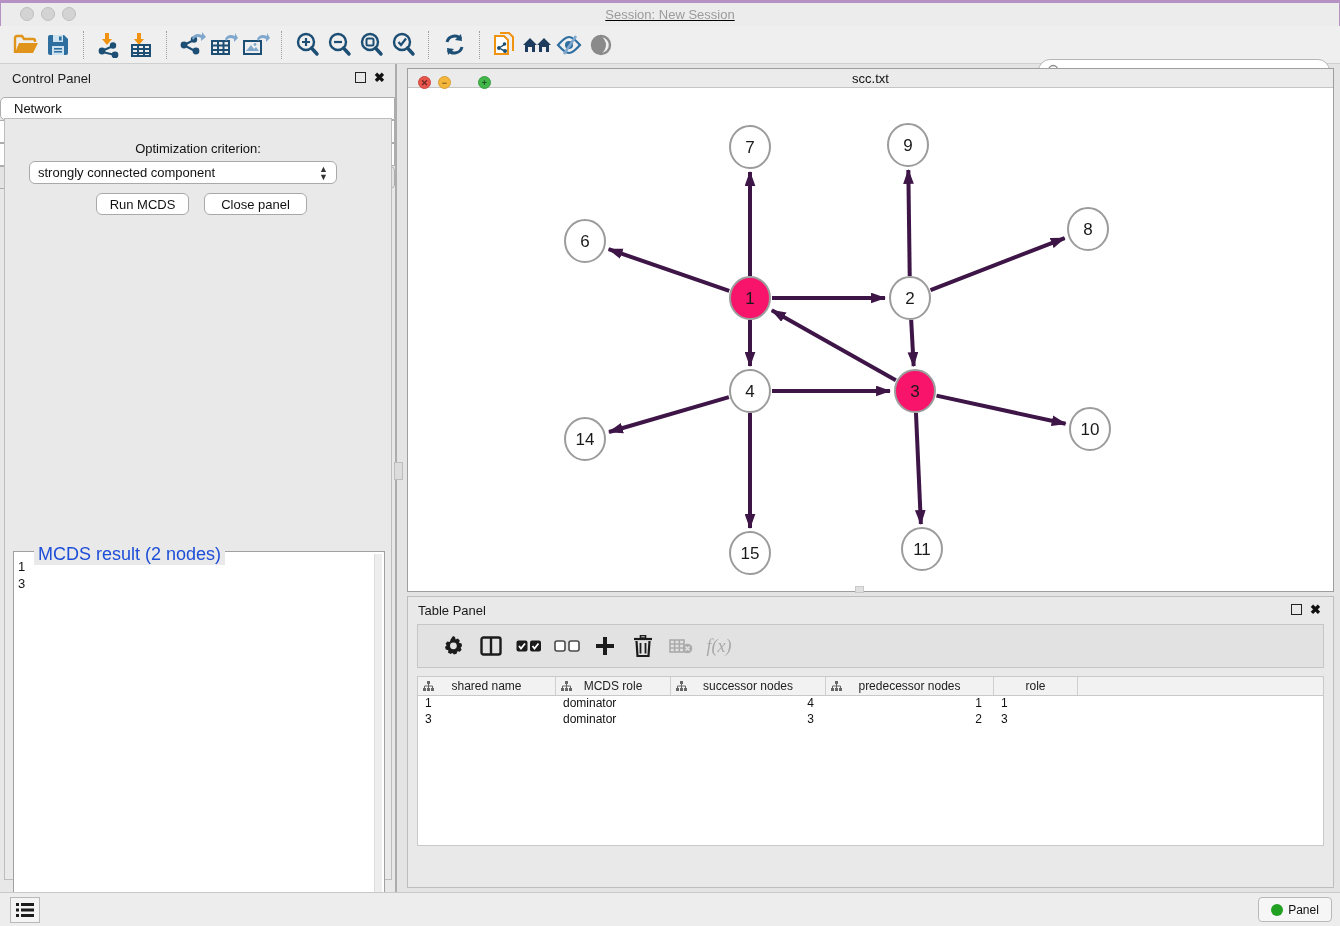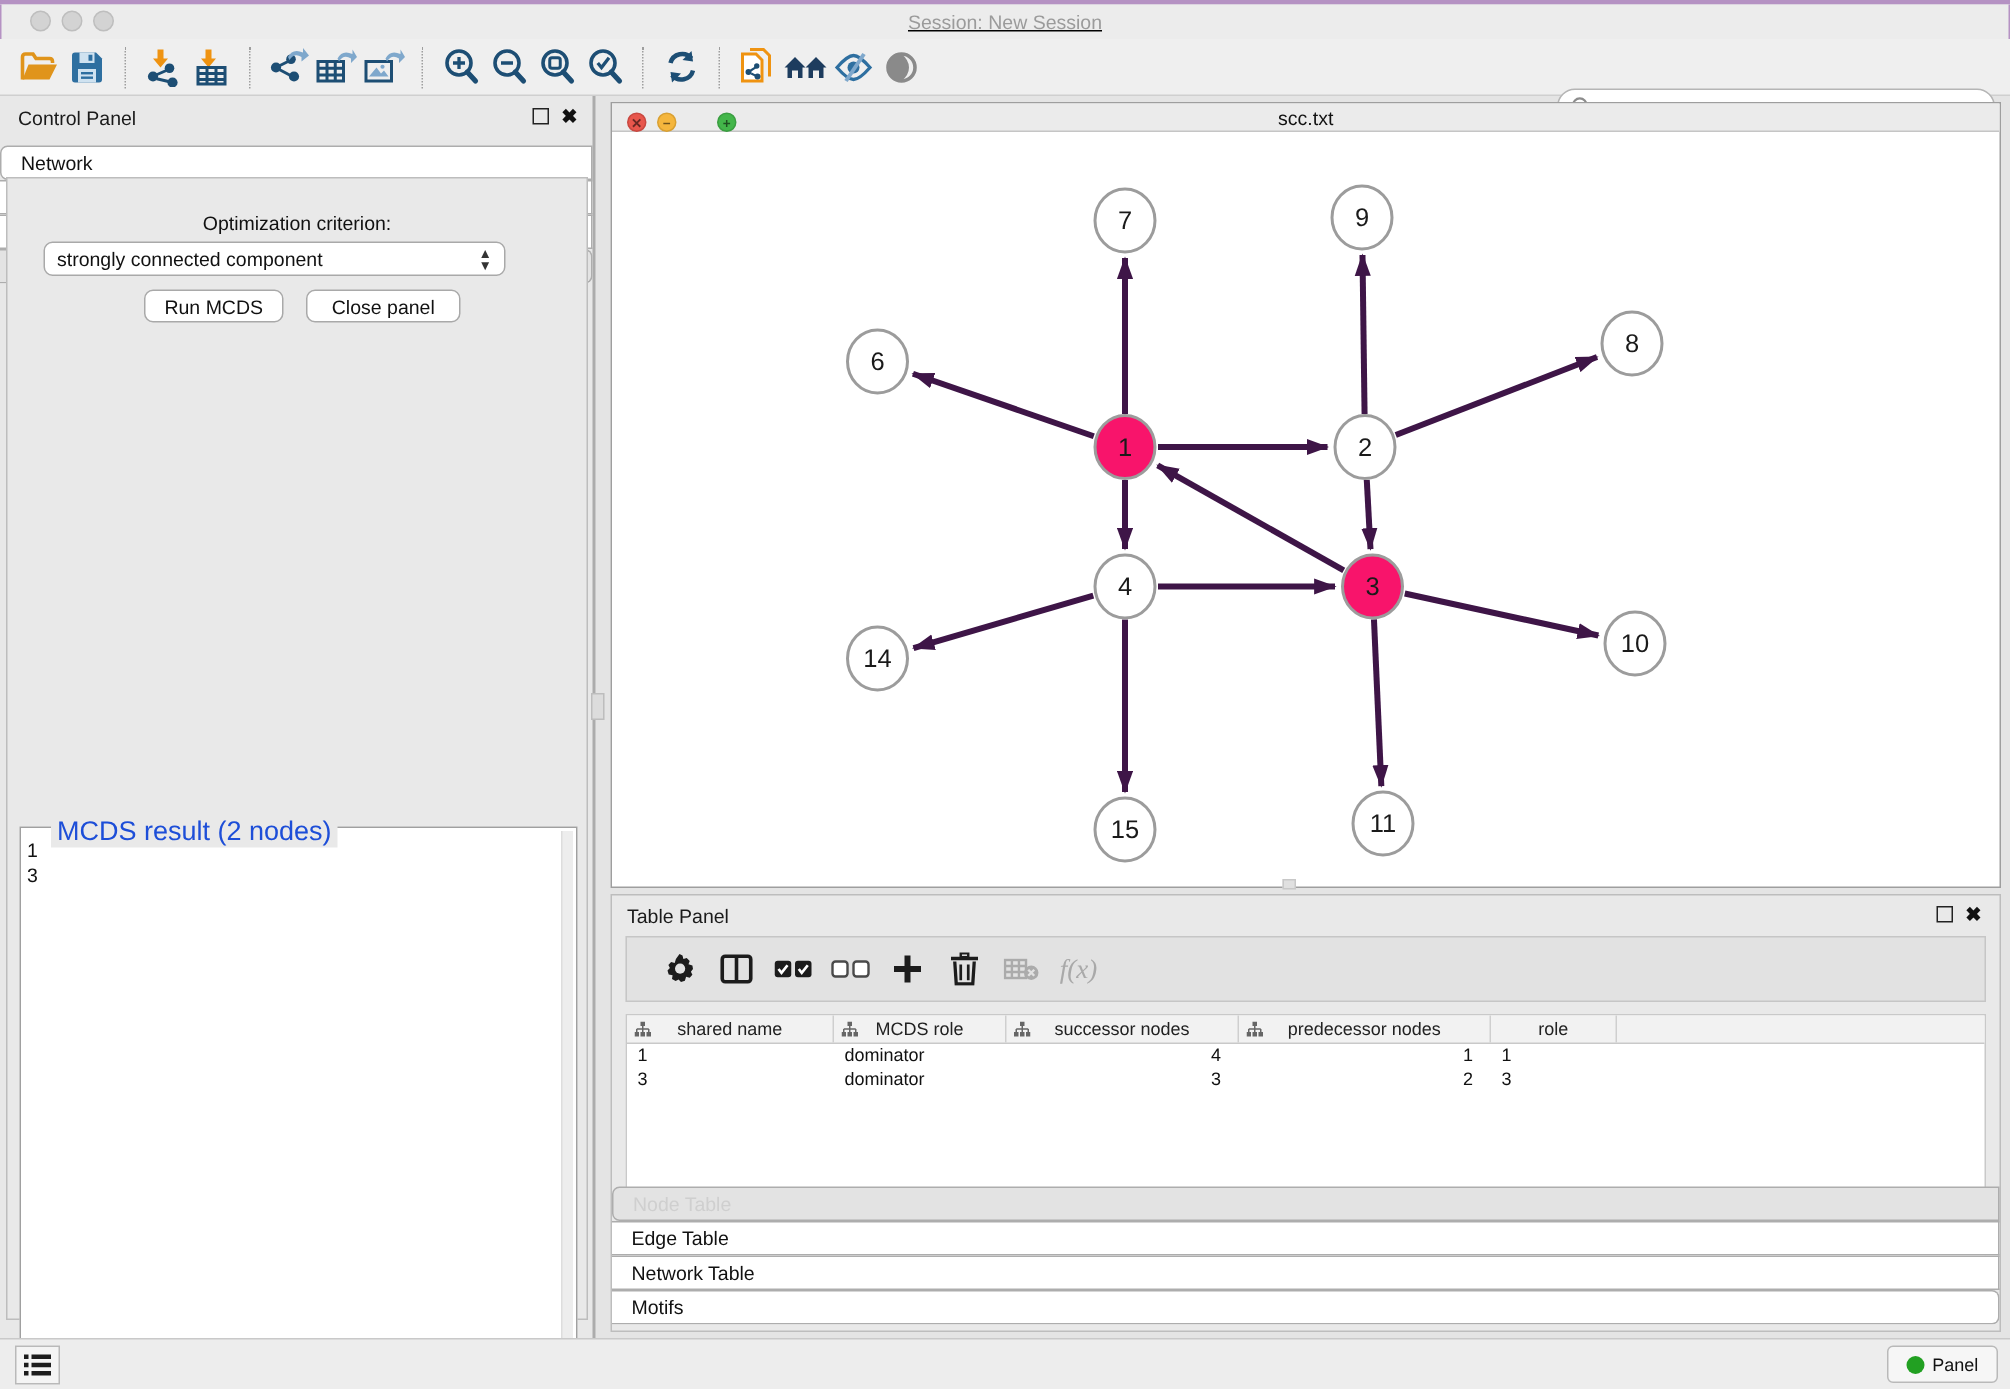--- a/index.html
+++ b/index.html
@@ -471,26 +471,20 @@
     </div>
     <div class="nt-row">
       <div class="nt-cell c1 pad-l">3</div>
       <div class="nt-cell c2 pad-l">dominator</div>
       <div class="nt-cell c3 pad-r">3</div>
       <div class="nt-cell c4 pad-r">2</div>
       <div class="nt-cell c5 pad-l">3</div>
     </div>
   </div>
 
-  <div id="tp-tabs" class="tabstrip">
-    <span class="tab active">Node Table</span>
-    <span class="tab">Edge Table</span>
-    <span class="tab">Network Table</span>
-    <span class="tab">Motifs</span>
-  </div>
 </div>
 
 <div id="status-bar" class="abs">
   <span id="list-btn">
     <svg width="18" height="16" viewBox="0 0 18 16">
         <g fill="#1C1C1C">
           <rect x="0" y="1" width="3" height="3"></rect>
           <rect x="5" y="1" width="13" height="3"></rect>
           <rect x="0" y="6.5" width="3" height="3"></rect>
           <rect x="5" y="6.5" width="13" height="3"></rect>

